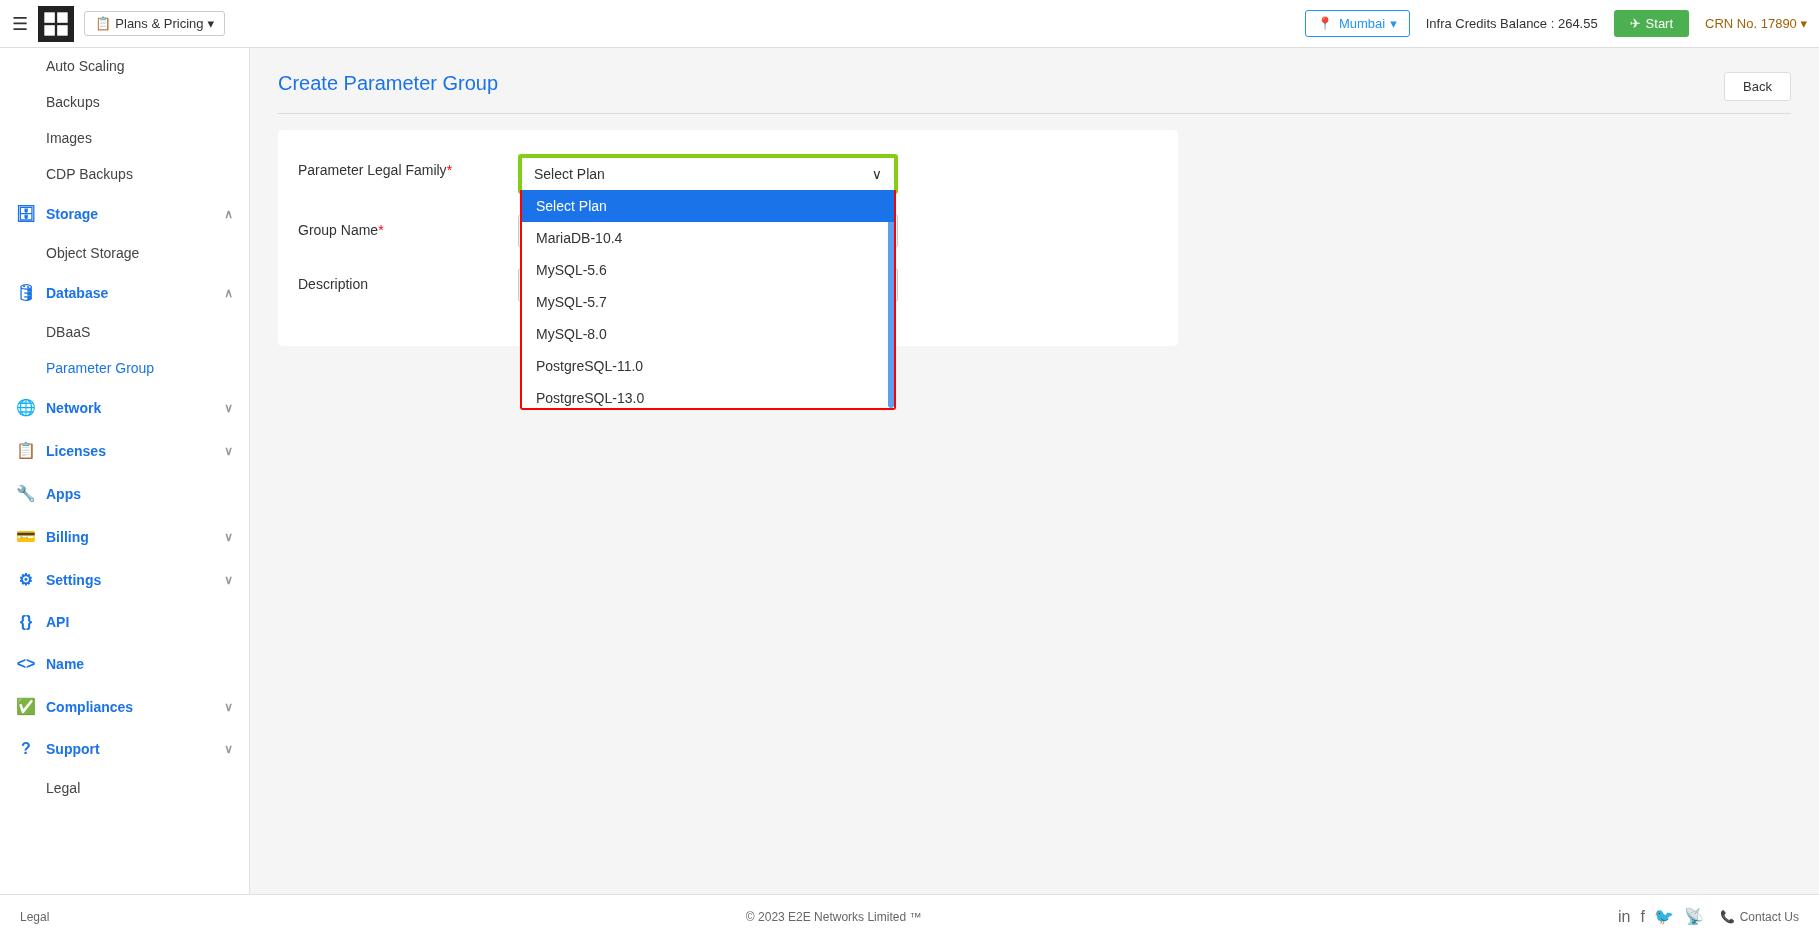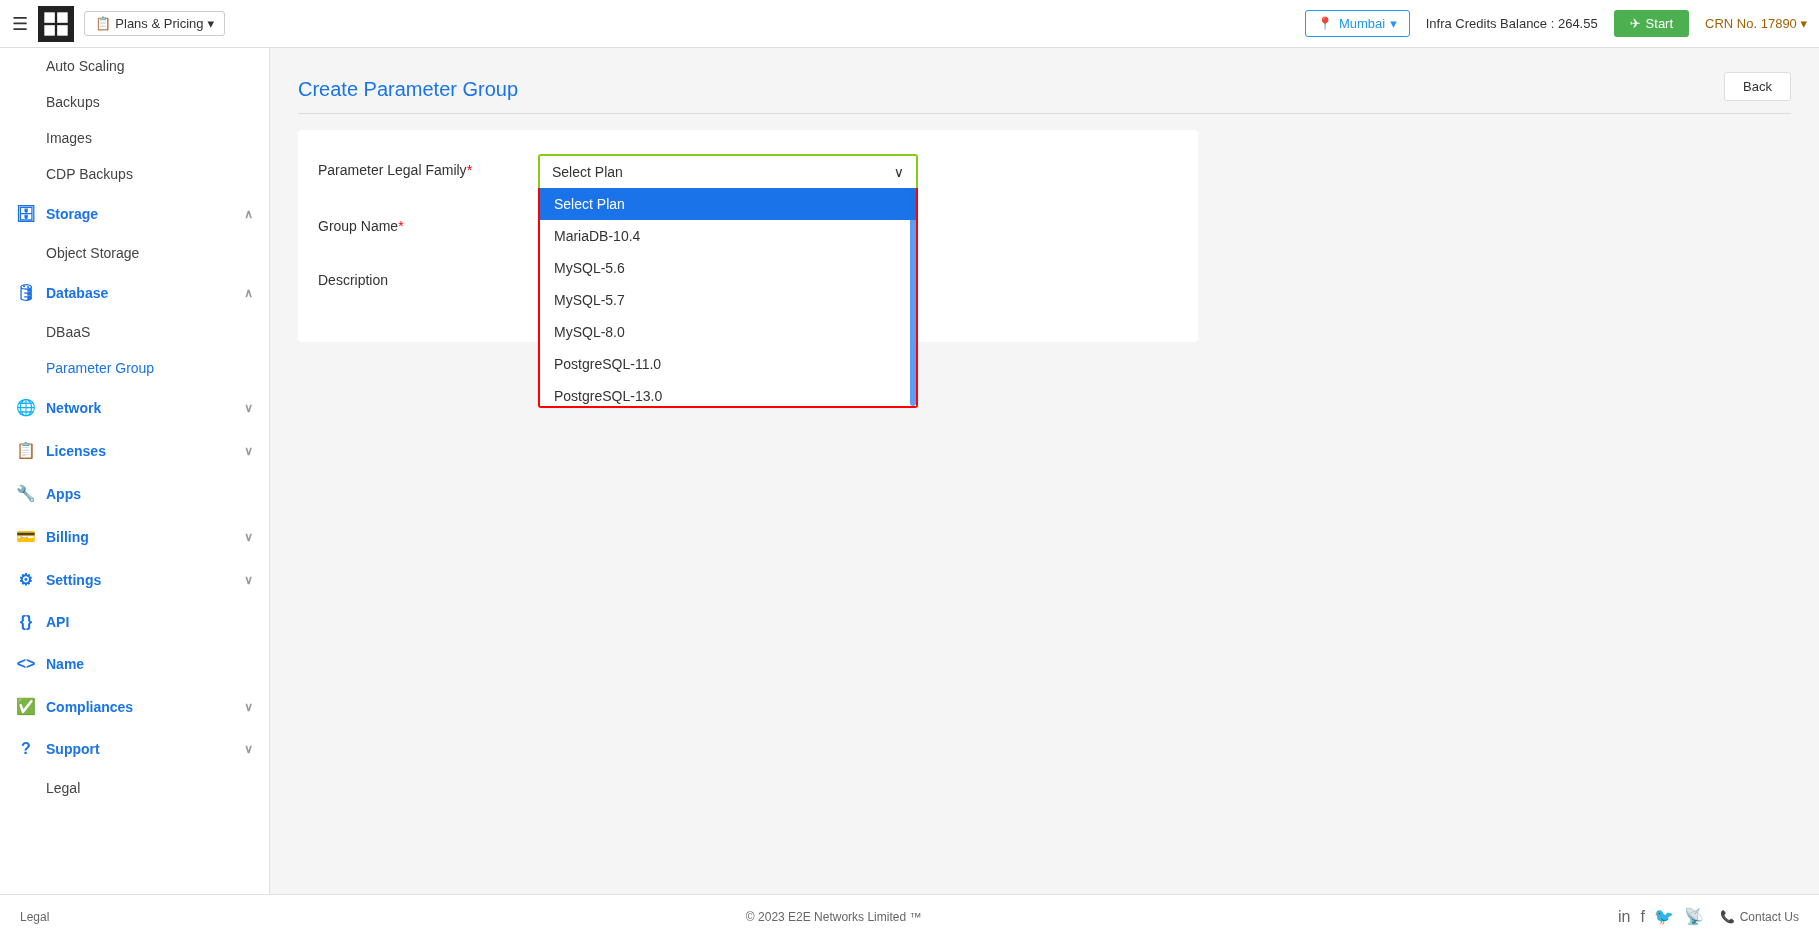--- a/index.html
+++ b/index.html
@@ -40,21 +40,21 @@
       display: flex; align-items: center; gap: 5px;
     }
     .crn-text { font-size: 13px; color: #a16207; cursor: pointer; }
     .crn-text:after { content: ' ▾'; }
 
     
     .layout { display: flex; margin-top: 48px; height: calc(938px - 48px); }
 
     
     .sidebar {
-      width: 270px;
+      width: 250px;
       background: #fff;
       border-right: 1px solid #e0e0e0;
       overflow-y: auto;
       flex-shrink: 0;
       position: relative;
     }
     .sidebar-item {
       display: flex; align-items: center; gap: 10px;
       padding: 12px 16px; cursor: pointer; color: #333; font-size: 14px;
       border-bottom: none;
@@ -77,21 +77,21 @@
 
     .page-title {
       color: #1a73e8;
       font-size: 20px;
       font-weight: 500;
       margin-bottom: 16px;
       padding-bottom: 12px;
       border-bottom: 1px solid #ddd;
       display: flex;
       justify-content: space-between;
-      align-items: flex-end;
+      align-items: flex-start;
     }
 
     .back-btn {
       background: #fff; border: 1px solid #ddd; border-radius: 3px;
       padding: 6px 18px; cursor: pointer; font-size: 13px; color: #333;
     }
 
     
     .form-section { background: #fff; border-radius: 4px; padding: 24px 20px; max-width: 900px; }
     .form-row {
@@ -100,21 +100,21 @@
     }
     .form-label {
       width: 200px; flex-shrink: 0; padding-top: 8px; font-size: 14px; color: #333;
     }
     .form-label .required { color: red; }
     .form-control-wrap { flex: 1; position: relative; }
 
     
     .dropdown-wrapper {
       position: relative; width: 380px;
-      border: 2px solid #84cc16; border-radius: 3px;
+      border: 4px solid #84cc16; border-radius: 3px;
     }
     .dropdown-trigger {
       width: 100%; padding: 8px 12px; font-size: 14px;
       border: none; background: #fff; cursor: pointer;
       display: flex; align-items: center; justify-content: space-between;
     }
     .dropdown-options {
       position: absolute; top: 100%; left: -2px; right: -2px;
       background: #fff; border: 2px solid red; border-top: none;
       z-index: 500; border-radius: 0 0 3px 3px;

